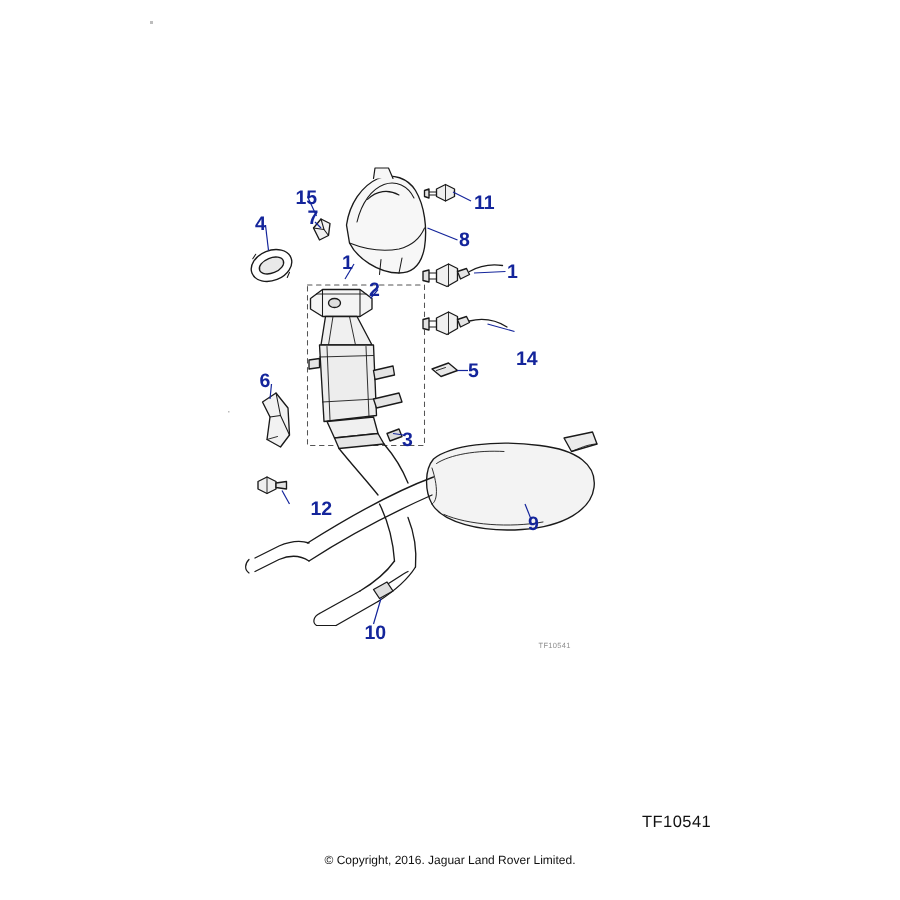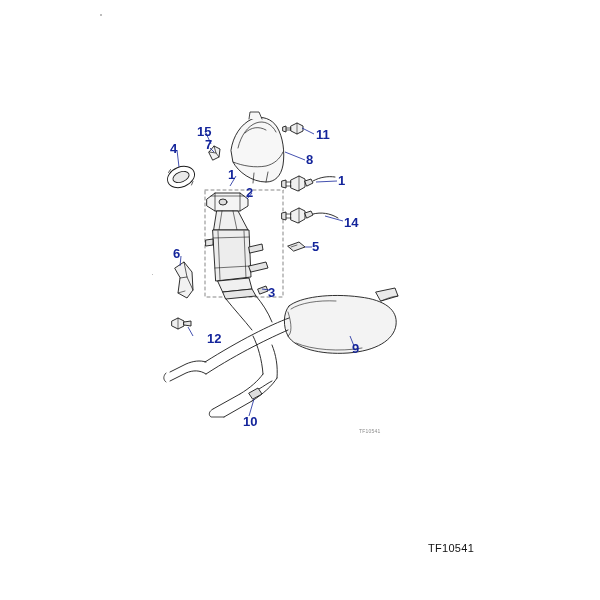--- a/index.html
+++ b/index.html
@@ -216,21 +216,21 @@
   <div class="callout" style="left:170px; top:142px;">4</div>
   <div class="callout" style="left:312px; top:240px;">5</div>
   <div class="callout" style="left:173px; top:247px;">6</div>
   <div class="callout" style="left:205px; top:138px;">7</div>
   <div class="callout" style="left:306px; top:153px;">8</div>
   <div class="callout" style="left:352px; top:342px;">9</div>
   <div class="callout" style="left:243px; top:415px;">10</div>
   <div class="callout" style="left:316px; top:128px;text-align:right;">11</div>
   <div class="callout" style="left:207px; top:332px;">12</div>
   <div class="callout" style="left:338px; top:174px;">1</div>
-  <div class="callout" style="left:344px; top:216px;">14</div>
+  <div class="callout" style="left:344px; top:232px;">14</div>
   <div class="callout" style="left:197px; top:125px;">15</div>
 
   <svg style="position:absolute; left:0; top:0; width:600px; height:600px; pointer-events:none;">
     <g stroke="#14259b" stroke-width="0.8" fill="none">
       <path d="M205 131 L211 144"></path>
       <path d="M177 150 L179 167"></path>
       <path d="M210 148 L214 152"></path>
       <path d="M314 134 L302 128"></path>
       <path d="M305 160 L285 152"></path>
       <path d="M337 181 L316 182"></path>
@@ -241,14 +241,15 @@
       <path d="M269 290 L262 289"></path>
       <path d="M181 256 L180 266"></path>
       <path d="M193 336 L188 327"></path>
       <path d="M354 346 L350 336"></path>
       <path d="M249 416 L254 399"></path>
     </g>
   </svg>
 
   <div class="watermark" style="left:359px; top:428px;">TF10541</div>
   <div class="partcode" style="left:428px; top:542px;">TF10541</div>
+  <div class="copyright" style="top:569px;">© Copyright, 2016. Jaguar Land Rover Limited.</div>
 
 </div>
 
 </body></html>

